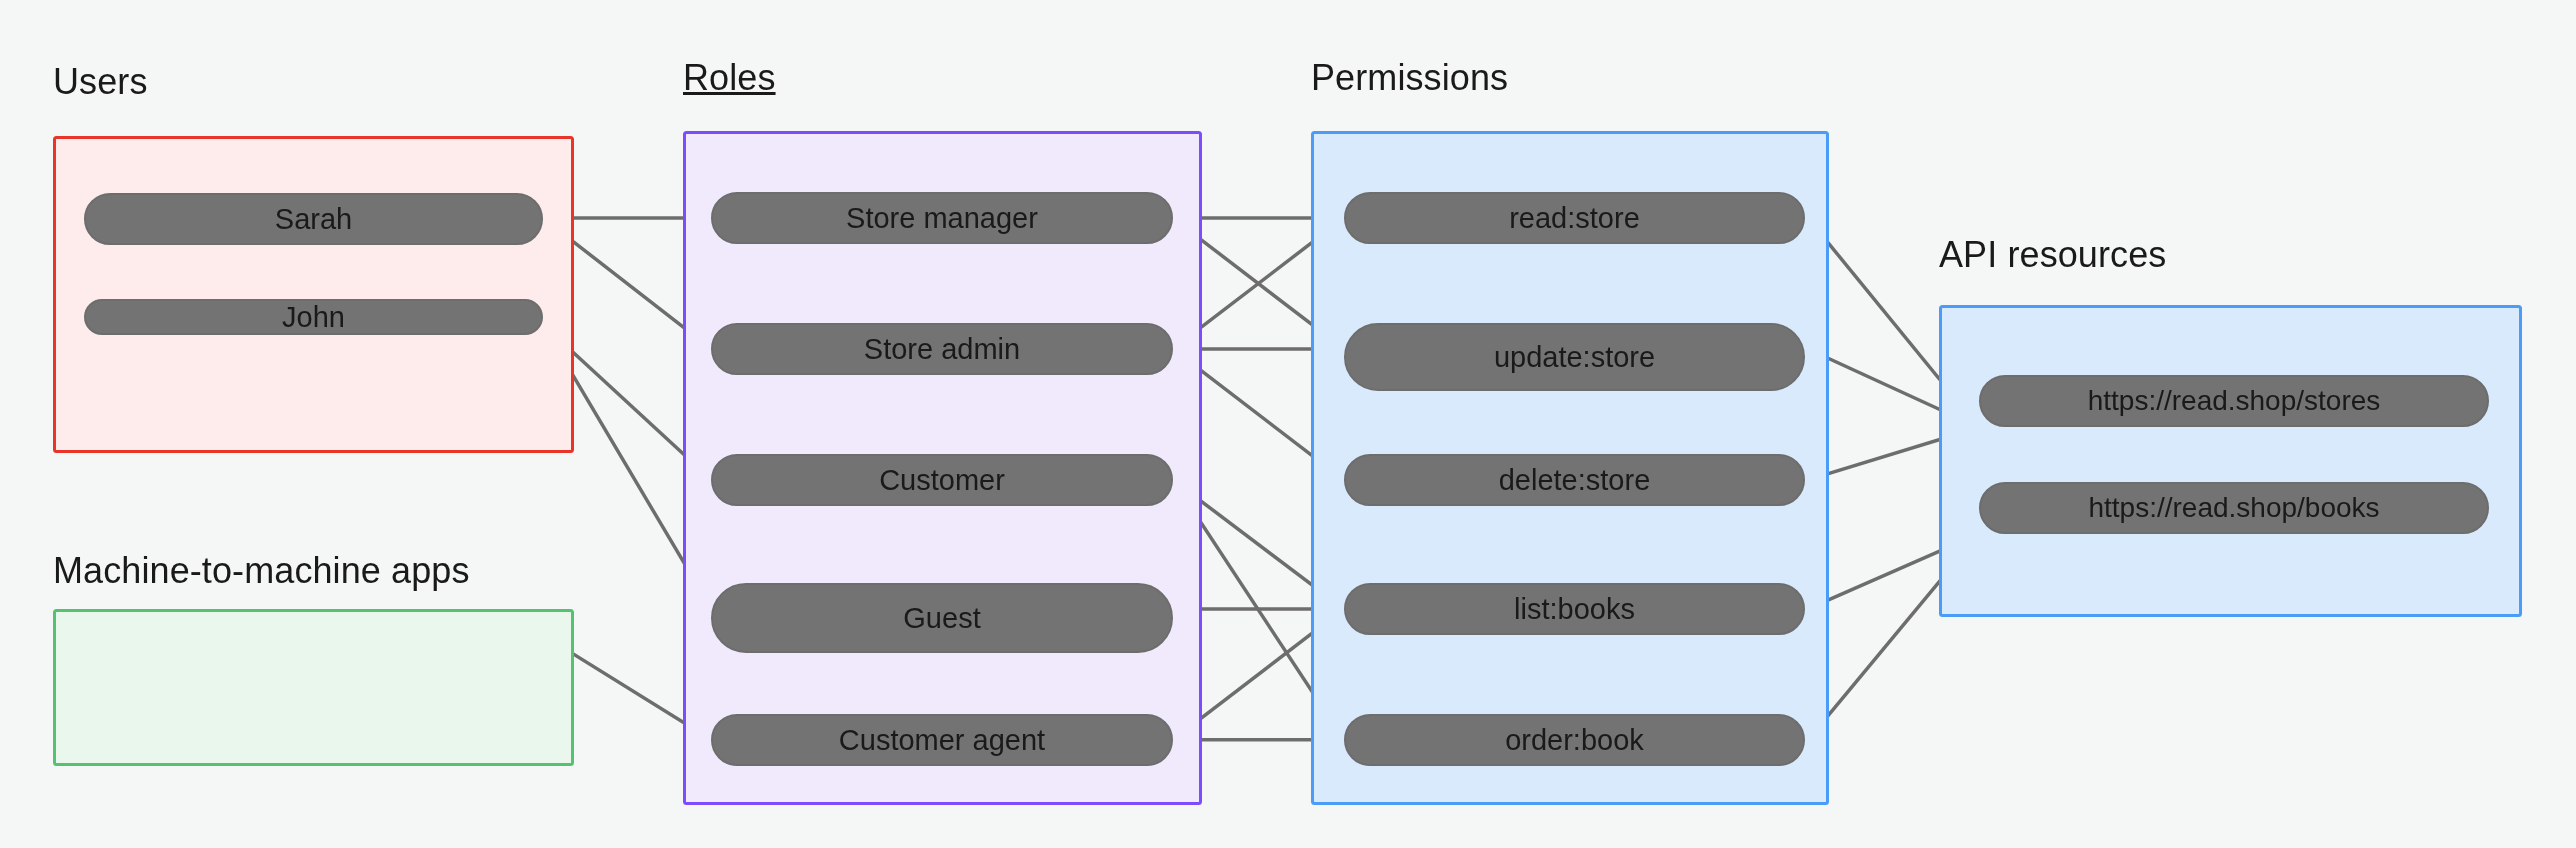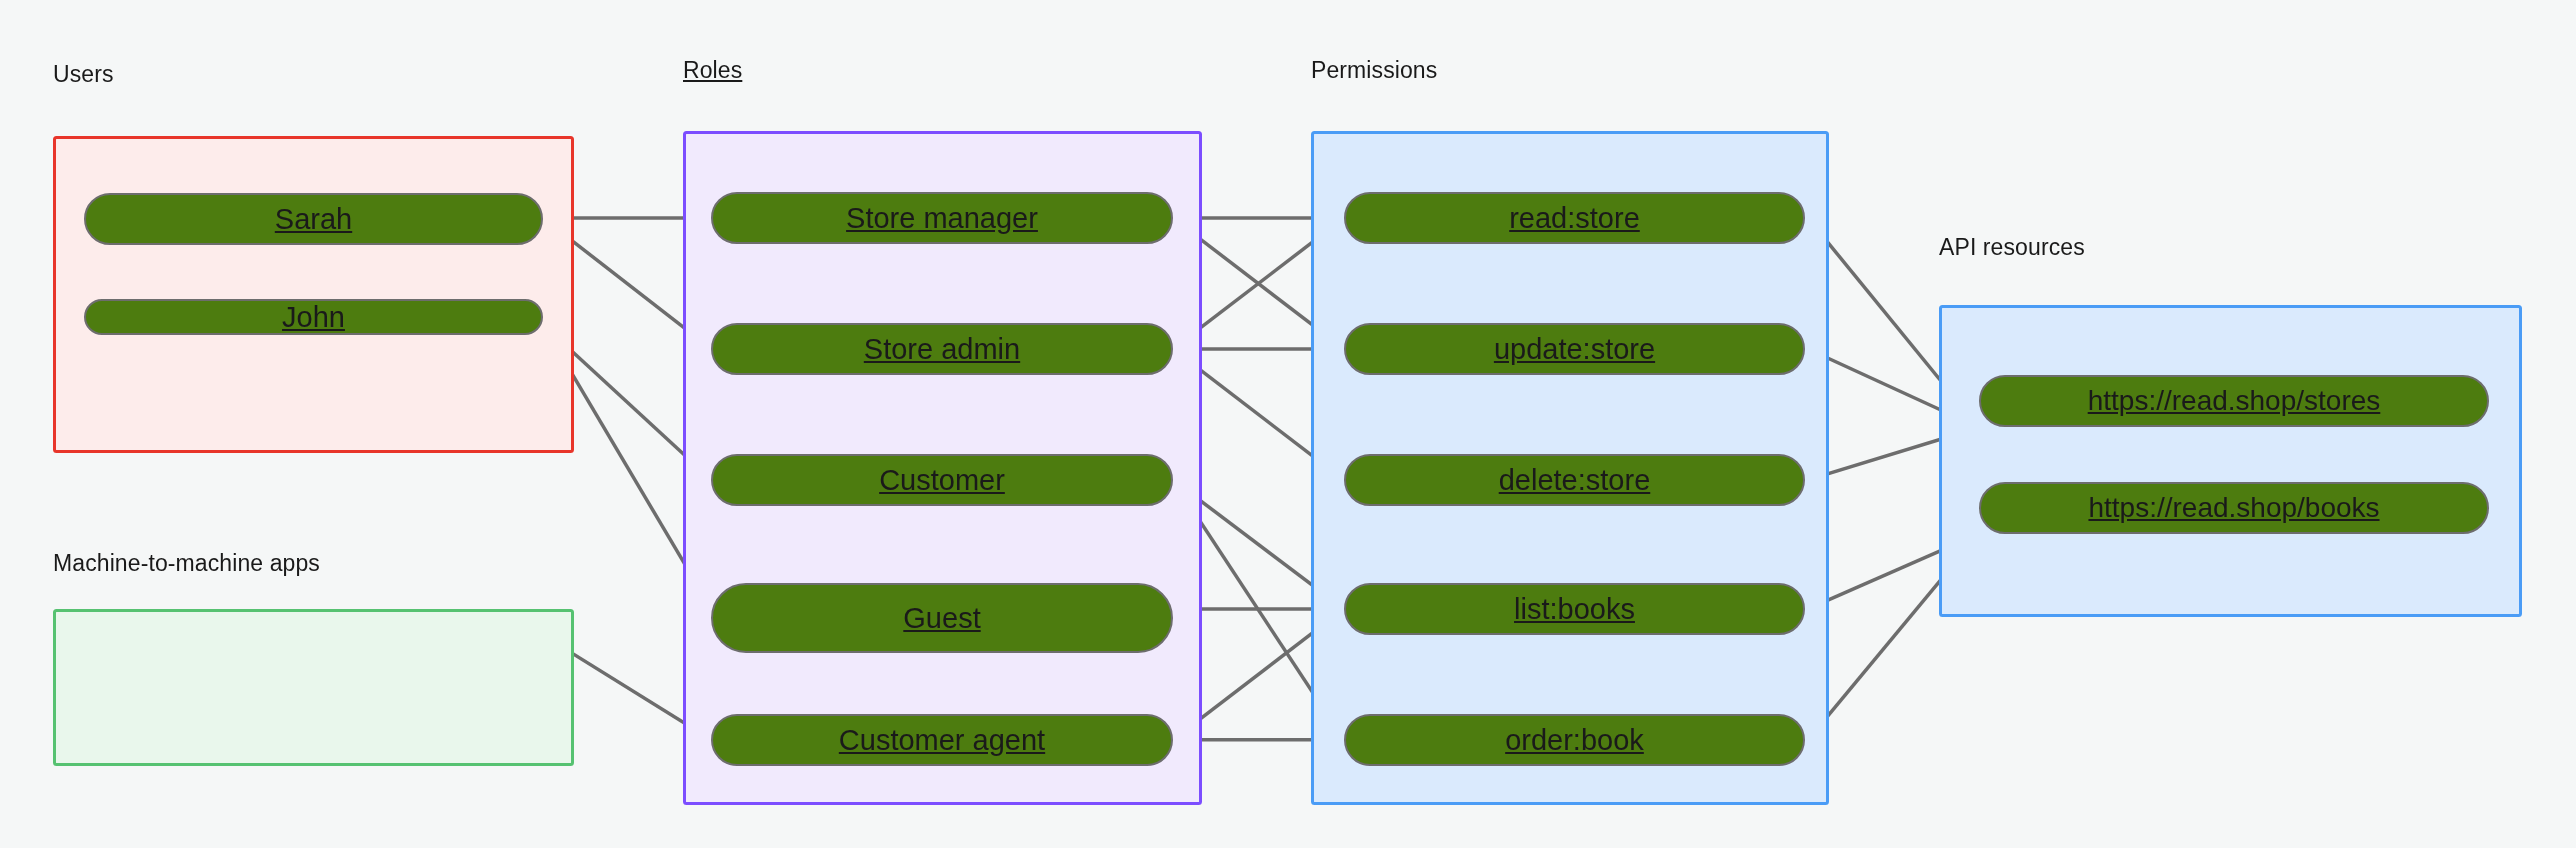--- a/index.html
+++ b/index.html
@@ -8,52 +8,51 @@
     background:#f5f7f7;
     font-family:"Liberation Sans","DejaVu Sans",sans-serif;
     overflow:hidden;
     position:relative;
   }
   #canvas{position:absolute;inset:0;width:2576px;height:848px;}
   .edges{position:absolute;left:0;top:0;width:2576px;height:848px;pointer-events:none;}
 
   .group-label{
     position:absolute;
-    font-size:23px;
+    font-size:36px;
     color:#1a1a1a;
     white-space:nowrap;
     letter-spacing:0.1px;
   }
 
   .group-box{
     position:absolute;
     border-width:3.5px;
     border-style:solid;
     border-radius:3.5px;
     box-sizing:border-box;
   }
   .grp-users{border-color:#e8352a;background:#fdeceb;}
   .grp-m2m{border-color:#56c271;background:#e9f7ec;}
   .grp-roles{border-color:#7c4dff;background:#f1eafd;}
   .grp-perms{border-color:#4a9cf6;background:#daeafd;}
   .grp-api{border-color:#4a9cf6;background:#daeafd;}
 
   .pill{
     position:absolute;
-    background:#4d7c0f;
+    background:#737373;
     border:2.6px solid #6d6d6d;
     border-radius:872px;
     box-sizing:border-box;
     display:flex;
     align-items:center;
     justify-content:center;
     color:#1a1a1a;
     font-size:29px;
     white-space:nowrap;
-    text-decoration:underline;
   }
   .pill-api{font-size:28px;}
 </style>
 </head>
 <body>
 
 <div id="canvas">
 
   <svg class="edges" viewBox="0 0 2952 972" xmlns="http://www.w3.org/2000/svg">
     <g stroke="#6d6d6d" stroke-width="4" fill="none">
@@ -125,21 +124,21 @@
   </div>
   <div class="pill" style="left:711px;top:714px;width:462px;height:52px;">
     <span>Customer agent</span>
   </div>
 
   <div class="group-label" style="left:1311px;top:57px;">Permissions</div>
   <div class="group-box grp-perms" style="left:1311px;top:131px;width:518px;height:674px;"></div>
   <div class="pill" style="left:1344px;top:192px;width:461px;height:52px;">
     <span>read:store</span>
   </div>
-  <div class="pill" style="left:1344px;top:323px;width:461px;height:52px;">
+  <div class="pill" style="left:1344px;top:323px;width:461px;height:68px;">
     <span>update:store</span>
   </div>
   <div class="pill" style="left:1344px;top:454px;width:461px;height:52px;">
     <span>delete:store</span>
   </div>
   <div class="pill" style="left:1344px;top:583px;width:461px;height:52px;">
     <span>list:books</span>
   </div>
   <div class="pill" style="left:1344px;top:714px;width:461px;height:52px;">
     <span>order:book</span>

